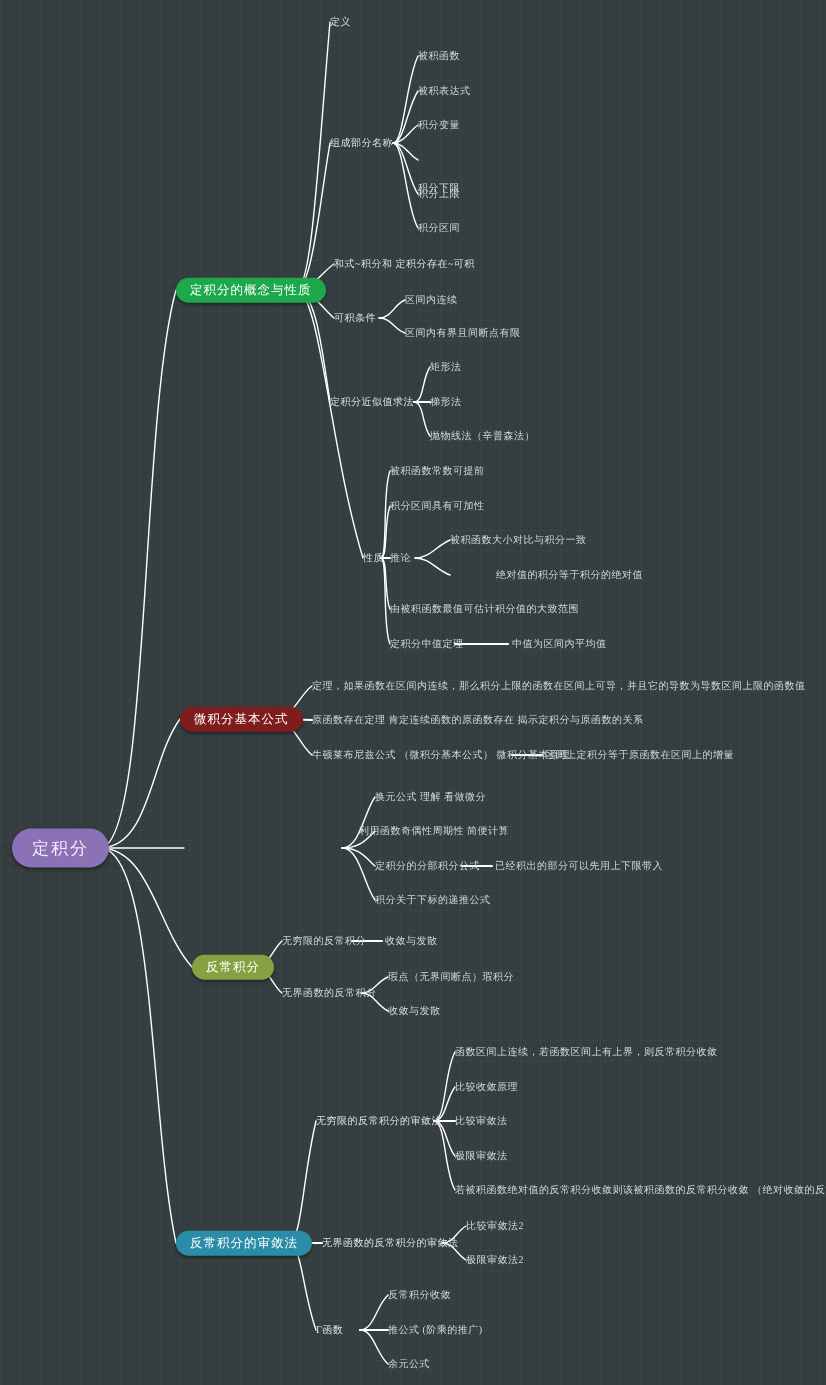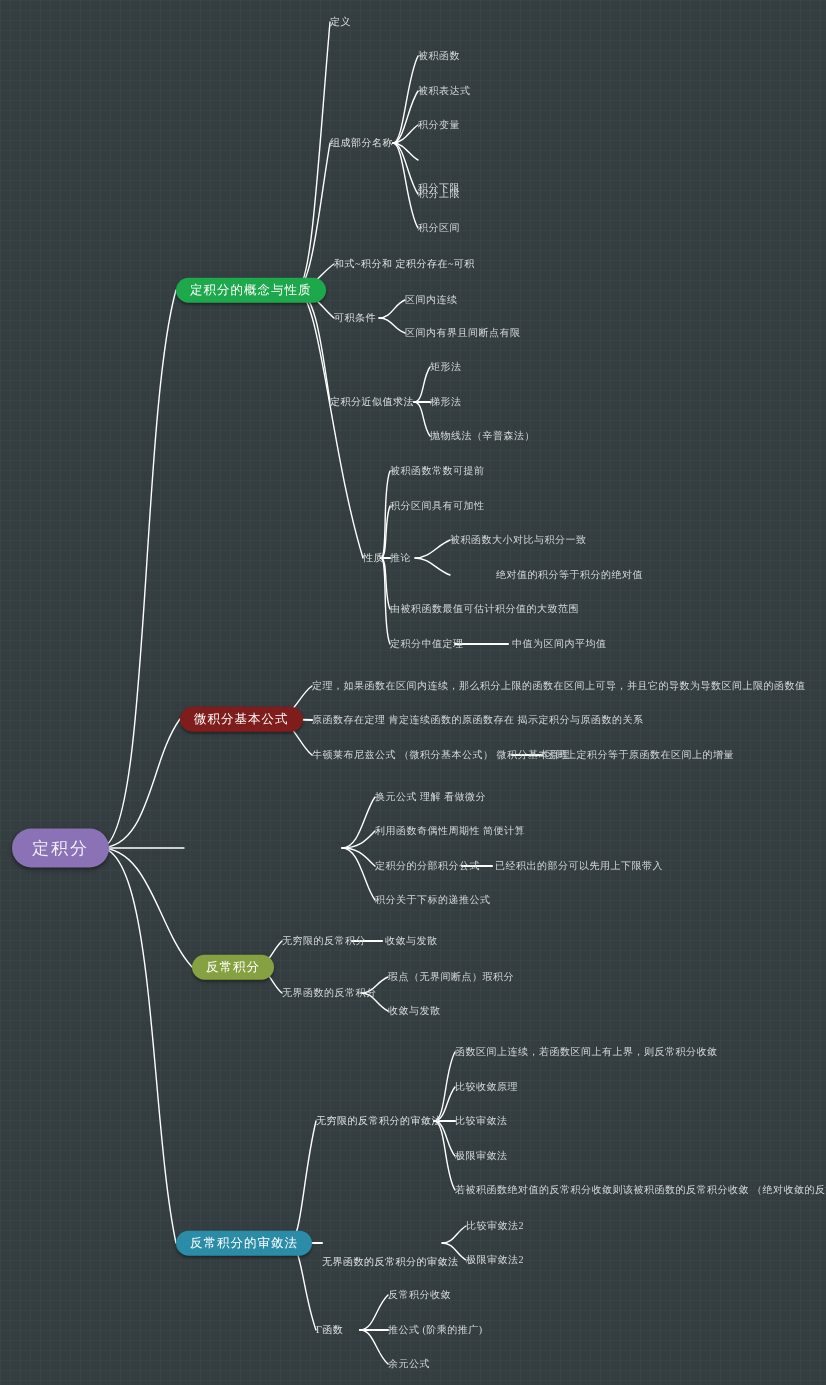--- a/index.html
+++ b/index.html
@@ -169,39 +169,39 @@
   <div class="node leaf" style="left:390px;top:609px;">由被积函数最值可估计积分值的大致范围</div>
   <div class="node leaf" style="left:390px;top:644px;">定积分中值定理</div>
   <div class="node leaf" style="left:512px;top:644px;">中值为区间内平均值</div>
 
   <div class="node leaf" style="left:312px;top:686px;">定理，如果函数在区间内连续，那么积分上限的函数在区间上可导，并且它的导数为导数区间上限的函数值</div>
   <div class="node leaf" style="left:312px;top:720px;">原函数存在定理 肯定连续函数的原函数存在 揭示定积分与原函数的关系</div>
   <div class="node leaf" style="left:312px;top:755px;">牛顿莱布尼兹公式 （微积分基本公式） 微积分基本原理</div>
   <div class="node leaf" style="left:545px;top:755px;">区间上定积分等于原函数在区间上的增量</div>
 
   <div class="node leaf" style="left:375px;top:797px;">换元公式 理解 看做微分</div>
-  <div class="node leaf" style="left:375px;top:831px;">利用函数奇偶性周期性 简便计算</div>
+  <div class="node leaf" style="left:359px;top:831px;">利用函数奇偶性周期性 简便计算</div>
   <div class="node leaf" style="left:375px;top:866px;">定积分的分部积分公式</div>
   <div class="node leaf" style="left:495px;top:866px;">已经积出的部分可以先用上下限带入</div>
   <div class="node leaf" style="left:375px;top:900px;">积分关于下标的递推公式</div>
 
   <div class="node leaf" style="left:282px;top:941px;">无穷限的反常积分</div>
   <div class="node leaf" style="left:385px;top:941px;">收敛与发散</div>
   <div class="node leaf" style="left:282px;top:993px;">无界函数的反常积分</div>
   <div class="node leaf" style="left:388px;top:977px;">瑕点（无界间断点）瑕积分</div>
   <div class="node leaf" style="left:388px;top:1011px;">收敛与发散</div>
 
   <div class="node leaf l2" style="left:316px;top:1121px;">无穷限的反常积分的审敛法</div>
   <div class="node leaf" style="left:455px;top:1052px;">函数区间上连续，若函数区间上有上界，则反常积分收敛</div>
   <div class="node leaf" style="left:455px;top:1087px;">比较收敛原理</div>
   <div class="node leaf" style="left:455px;top:1121px;">比较审敛法</div>
   <div class="node leaf" style="left:455px;top:1156px;">极限审敛法</div>
   <div class="node leaf" style="left:455px;top:1190px;">若被积函数绝对值的反常积分收敛则该被积函数的反常积分收敛 （绝对收敛的反常积分必定收敛）</div>
 
-  <div class="node leaf l2" style="left:322px;top:1243px;margin-top:19px;">无界函数的反常积分的审敛法</div>
+  <div class="node leaf l2" style="left:322px;top:1243px;">无界函数的反常积分的审敛法</div>
   <div class="node leaf" style="left:466px;top:1226px;">比较审敛法2</div>
   <div class="node leaf" style="left:466px;top:1260px;">极限审敛法2</div>
 
   <div class="node leaf l2" style="left:316px;top:1330px;">Γ函数</div>
   <div class="node leaf" style="left:388px;top:1295px;">反常积分收敛</div>
   <div class="node leaf" style="left:388px;top:1330px;">推公式 (阶乘的推广)</div>
   <div class="node leaf" style="left:388px;top:1364px;">余元公式</div>
 </div>
 
 </body></html>

